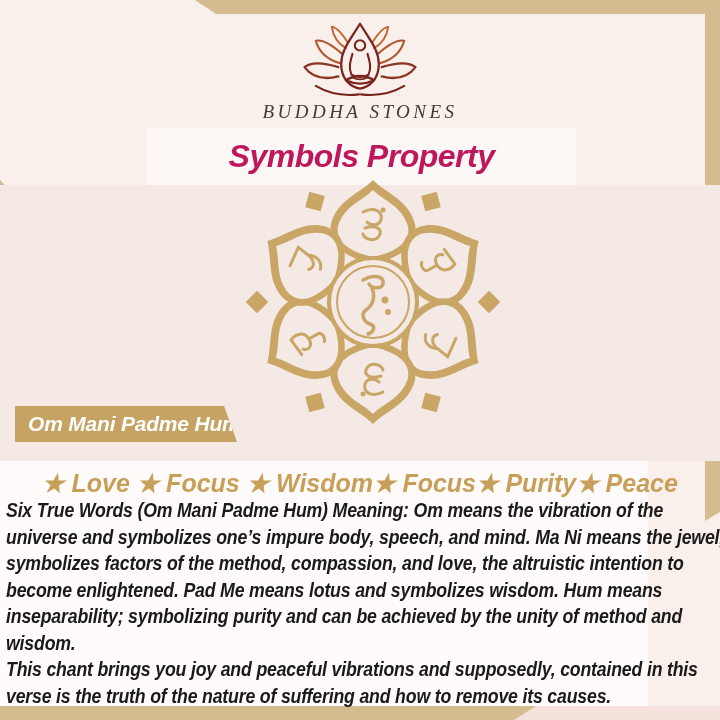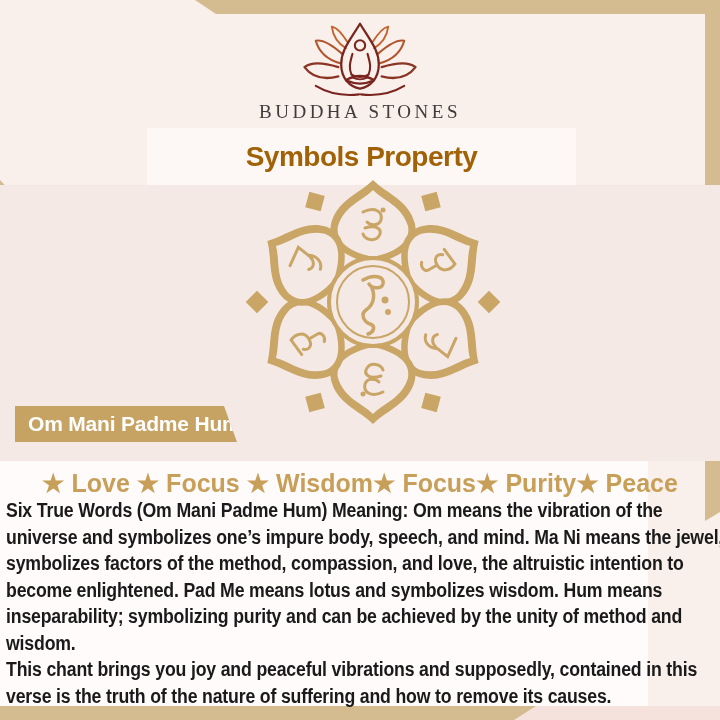--- a/index.html
+++ b/index.html
@@ -2,20 +2,21 @@
 <html><head>
 <meta charset="utf-8">
 <style>
   html,body{margin:0;padding:0;}
   .page{
     position:relative;
     width:720px;height:720px;
     background:#f9efeb;
     overflow:hidden;
     font-family:"Liberation Sans", sans-serif;
+    font-style:italic;
   }
   
   .top-band{
     position:absolute;left:195px;top:0;width:525px;height:14px;
     background:#d4bb90;
     clip-path:polygon(0 0,100% 0,100% 100%,21px 100%);
   }
   .right-strip{
     position:absolute;left:705px;top:0;width:15px;height:521px;
     background:#d4bb90;
@@ -46,21 +47,21 @@
     font-family:"Liberation Serif", serif;
     font-size:19px;letter-spacing:3.5px;color:#403a38;
   }
   
   .title-banner{
     position:absolute;left:147px;top:128px;width:429px;height:57px;
     background:#fdf8f6;
   }
   .title-banner .title{
     width:100%;text-align:center;line-height:57px;
-    font-size:28px;font-weight:bold;color:#a16207;
+    font-size:32px;font-weight:bold;color:#be185d;
     letter-spacing:-0.5px;
   }
   
   .mandala-section{
     position:absolute;left:0;top:185px;width:720px;height:276px;
     background:#f5e9e6;
   }
   .mandala-svg{position:absolute;left:245px;top:-11px;width:256px;height:256px;}
   
   .om-ribbon{

